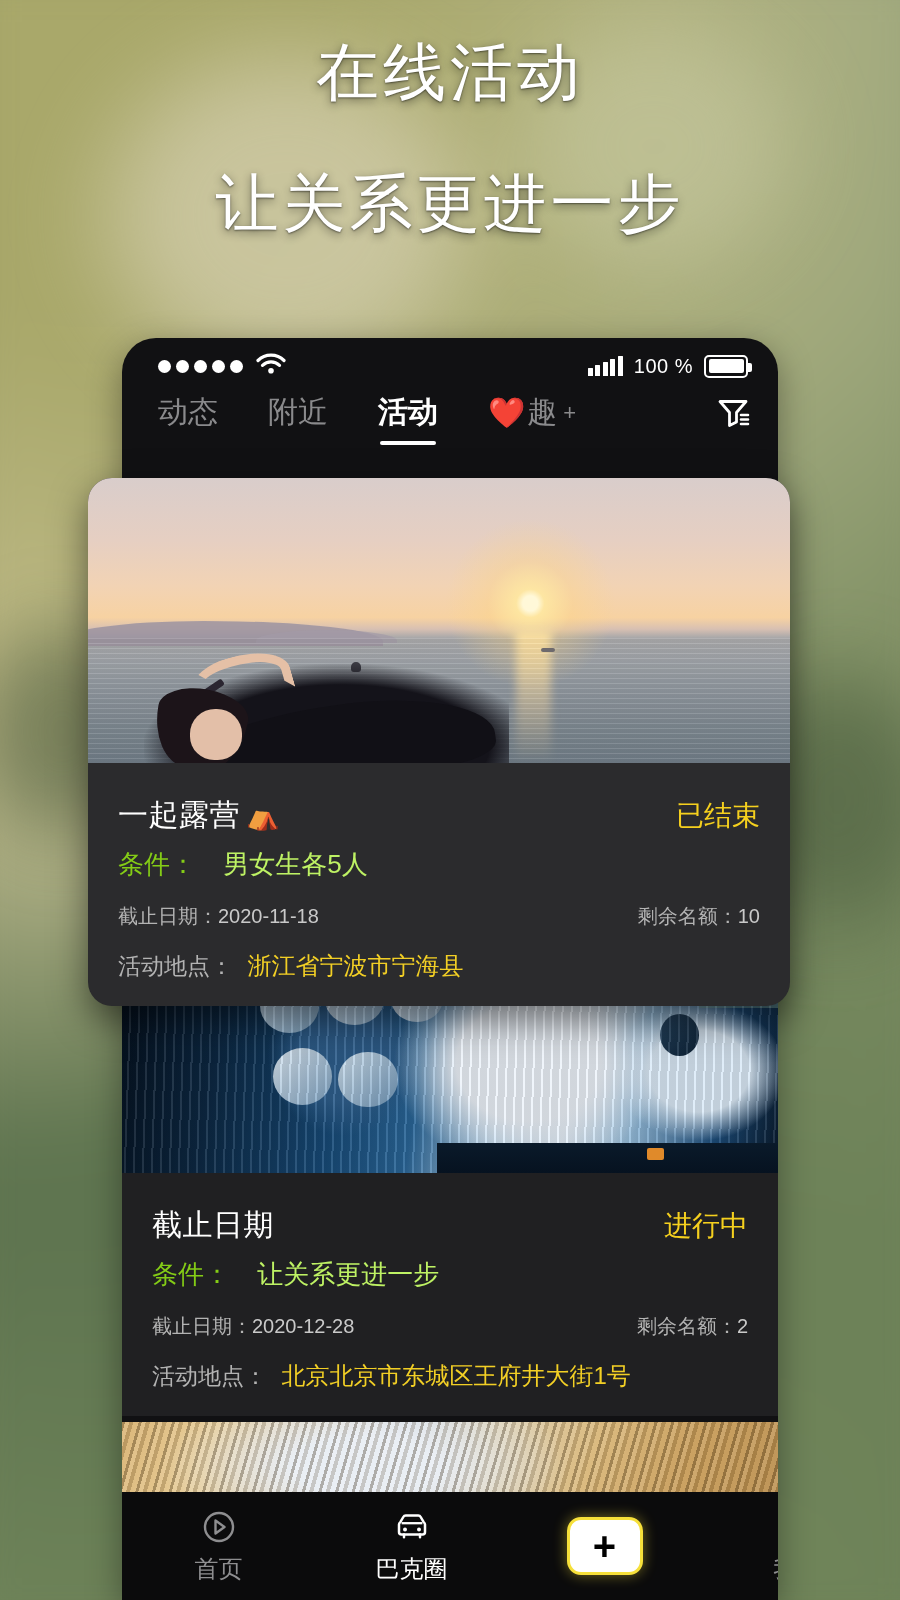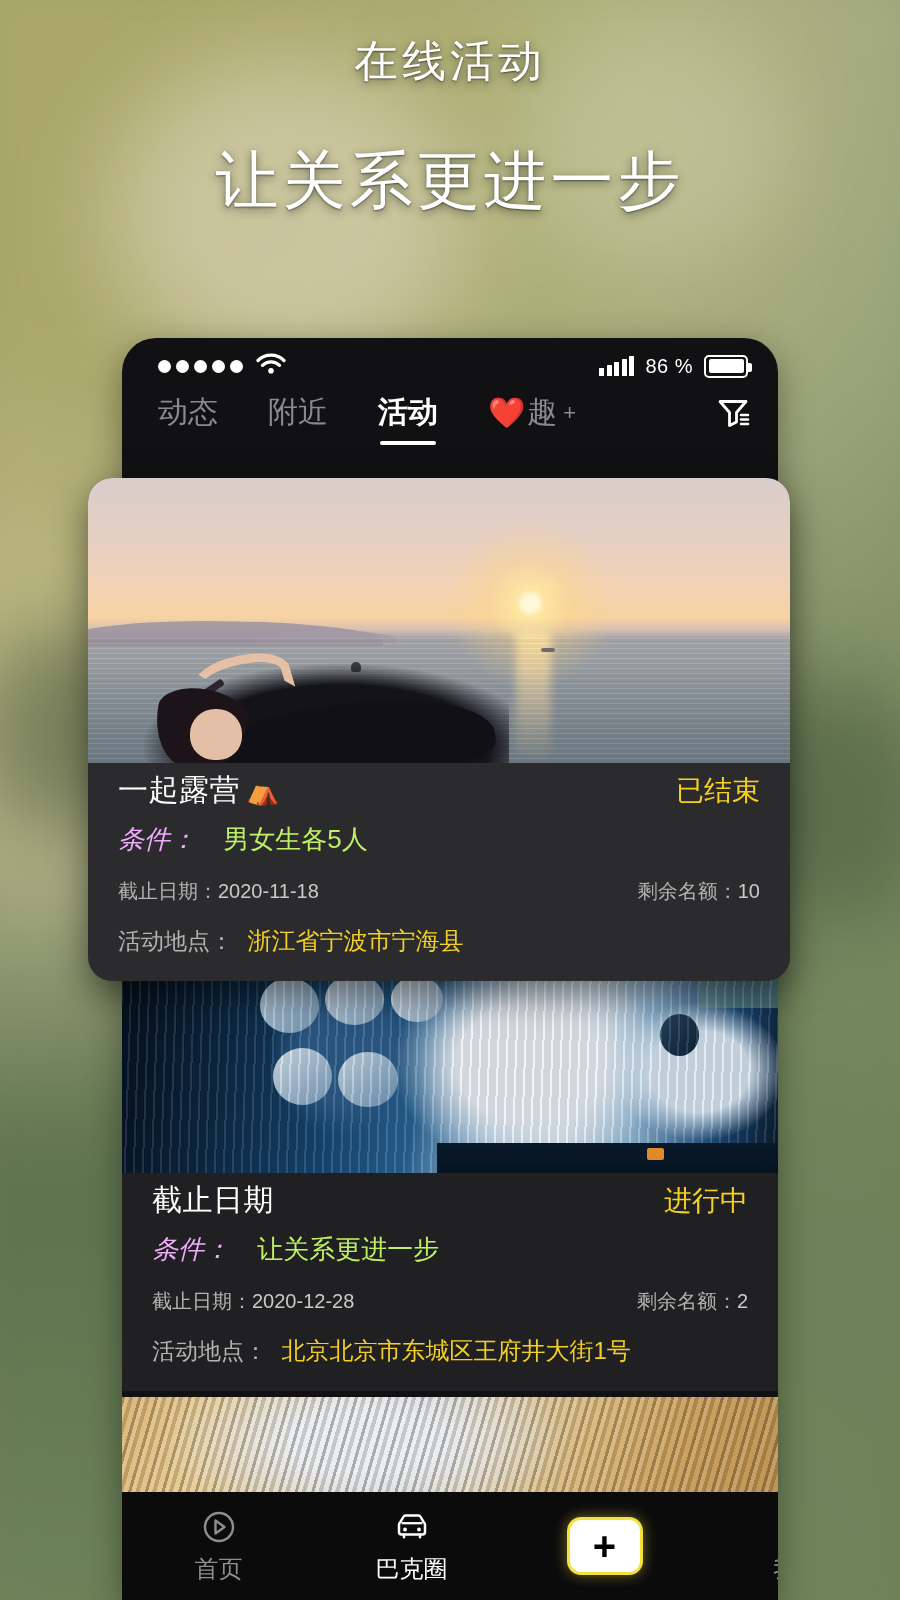--- a/index.html
+++ b/index.html
@@ -37,21 +37,21 @@
       radial-gradient(ellipse 14% 10% at 12% 46%, #3f5135 0 40%, transparent 78%),
       radial-gradient(ellipse 16% 12% at 88% 50%, #405436 0 40%, transparent 78%);
   }
 
   
   #headline{
     position:absolute; top:34px; left:0; width:900px; z-index:6;
     text-align:center; color:#fff;
     text-shadow:0 3px 10px rgba(0,0,0,.45), 0 1px 2px rgba(0,0,0,.5);
   }
-  #headline .line1{ font-size:44px; line-height:1.22; font-weight:400; letter-spacing:4px; }
+  #headline .line1{ font-size:63px; line-height:1.22; font-weight:400; letter-spacing:4px; }
   #headline .line2{ font-size:63px; line-height:1.22; font-weight:400; letter-spacing:4px; margin-top:54px; }
 
   
   #phone{
     position:absolute; left:122px; top:338px; width:656px; height:1262px;
     background:#111113; border-radius:34px 34px 0 0;
     overflow:hidden; z-index:4;
     box-shadow:0 10px 34px rgba(0,0,0,.38);
   }
 
@@ -163,27 +163,27 @@
     position:absolute; left:15%; bottom:22%; width:14%; height:16%;
     border:9px solid #e5c0a6; border-color:#e5c0a6 #e5c0a6 transparent transparent;
     border-radius:50% 68% 0 0; transform:rotate(-16deg);
   }
   .ps-band{ position:absolute; left:16%; bottom:25%; width:3.5%; height:2.4%; background:#2a2530; border-radius:2px; transform:rotate(-34deg); }
 
   
   .card{
     background:#202022; margin:0 0 6px 0; overflow:hidden;
   }
-  .cbody{ padding:7px 30px 24px 30px; }
+  .cbody{ padding:32px 30px 24px 30px; }
   .crow1{ display:flex; align-items:baseline; }
   .ctitle{ color:#fff; font-size:30px; font-weight:400; letter-spacing:.5px; }
   .ctitle .emoji{ font-size:27px; margin-left:6px; }
   .cstatus{ margin-left:auto; font-size:28px; font-weight:500; }
   .crow2{ margin-top:11px; color:#eaeaea; font-size:26px; }
-  .crow2 .lab{ color:#f0abfc;font-style:italic; }
+  .crow2 .lab{ color:#84cc16; }
   .crow2 .val{ color:#bef264; margin-left:20px; }
   .crow3{ margin-top:21px; display:flex; align-items:baseline; color:#b3b3b3; font-size:20px; }
   .crow3 .rem{ margin-left:auto; }
   .crow3 .val{ color:#c9c9c9; }
   .crow4{ margin-top:20px; font-size:23px; color:#b3b3b3; }
   .crow4 .val{ color:#f2cf25; margin-left:8px; font-size:24px; }
 
   
   .photo-mill{
     height:212px;
@@ -277,21 +277,21 @@
       </span>
     </div>
     <div class="sb-right">
       <div class="bars">
         <i></i>
           <i></i>
           <i></i>
           <i></i>
           <i></i>
       </div>
-      <div class="batt-pct">86 %</div>
+      <div class="batt-pct">100 %</div>
       <div class="batt">
           <span></span>
         </div>
     </div>
   </div>
 
   <div class="tabbar">
     <div class="tab">
       <span>动态</span>
     </div>

